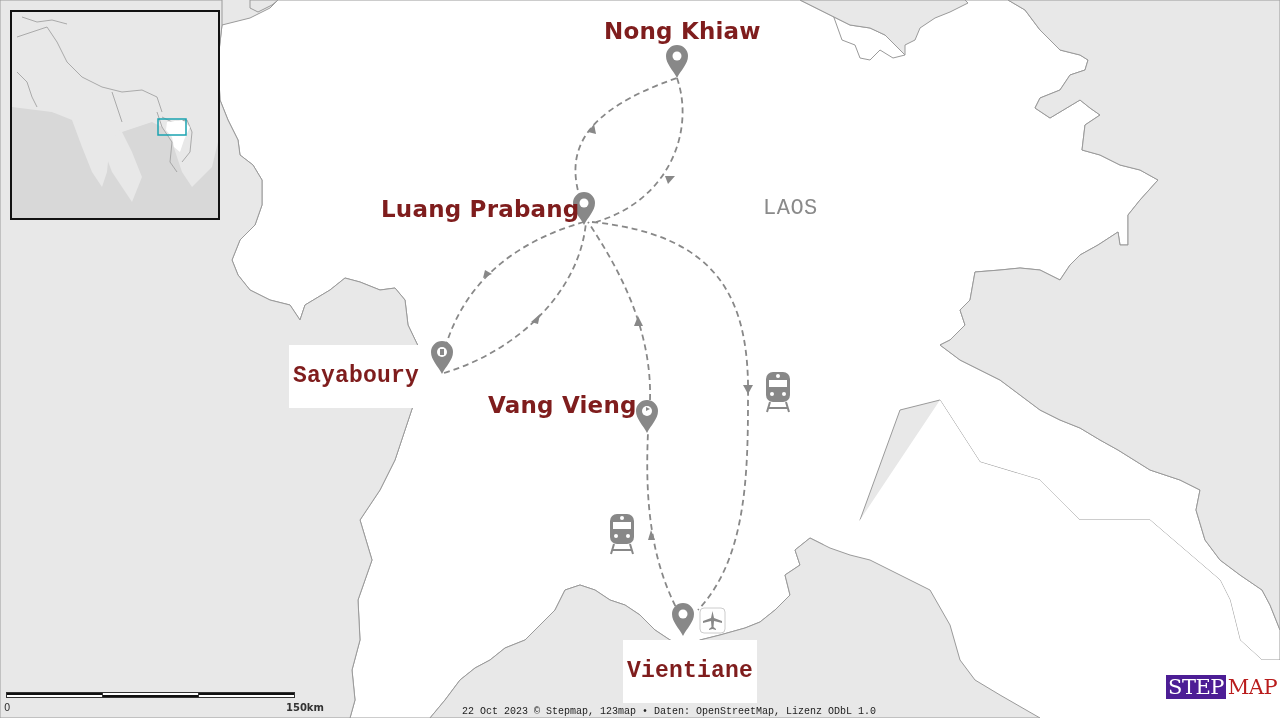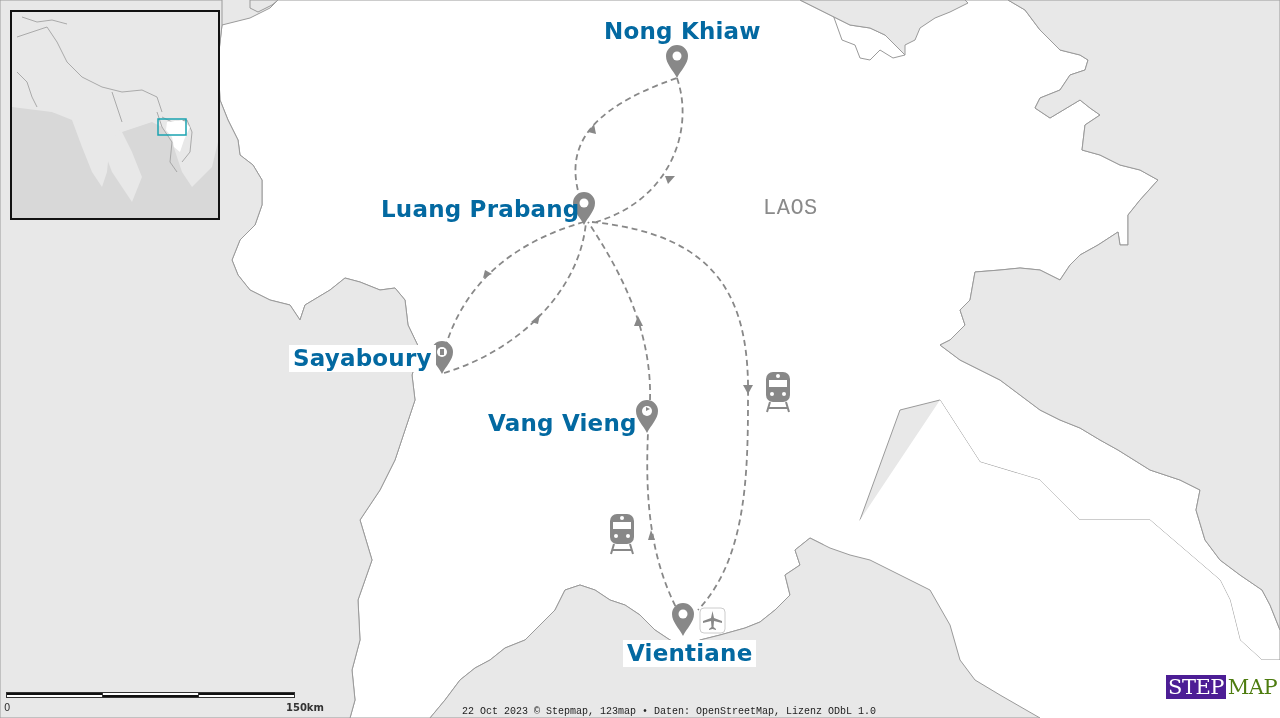--- a/index.html
+++ b/index.html
@@ -1,28 +1,28 @@
 <!DOCTYPE html>
 <html><head>
 <meta charset="utf-8">
 <style>
   html, body { margin: 0; padding: 0; }
   body { width: 1280px; height: 718px; overflow: hidden; background: #e8e8e8; position: relative; font-family: "DejaVu Sans", sans-serif; }
   #map-svg { position: absolute; left: 0; top: 0; width: 1280px; height: 718px; }
-  .label { position: absolute; font-family: "DejaVu Sans", sans-serif; font-weight: bold; color: #0369a1; font-size: 23px; white-space: nowrap; line-height: 1; letter-spacing: 0.2px; }
-  .label.boxed { background: #ffffff; padding: 2px 4px; }
+  .label { position: absolute; font-family: "DejaVu Sans", sans-serif; font-weight: bold; color: #7f1d1d; font-size: 23px; white-space: nowrap; line-height: 1; letter-spacing: 0.2px; }
+  .label.boxed { background: #ffffff; padding: 20px 4px; font-family: Liberation Mono, monospace; }
   .country { position: absolute; color: #8a8a8a; font-size: 22px; letter-spacing: 0.5px; font-family: Liberation Mono, monospace; }
   .inset { position: absolute; left: 10px; top: 10px; width: 206px; height: 206px; border: 2px solid #111; background: #e6e6e6; overflow: hidden; }
   .scalebar { position: absolute; left: 6px; top: 692px; width: 290px; height: 6px; }
   .scale-seg { position: absolute; top: 0; height: 6px; box-sizing: border-box; border: 1px solid #333; }
   .scale-num { position: absolute; top: 702px; font-size: 10px; color: #333; font-family: "DejaVu Sans", sans-serif; }
   .credits { position: absolute; left: 462px; top: 706px; font-size: 10px; color: #222; font-family: Liberation Mono, monospace; white-space: nowrap; }
   .logo { position: absolute; left: 1166px; top: 675px; height: 24px; display: flex; align-items: stretch; font-family: "DejaVu Serif", serif; font-size: 21px; line-height: 24px; }
   .logo .step { background: #4c1d95; color: #fff; padding: 0 2px; letter-spacing: -0.5px; }
-  .logo .map { color: #4d7c0f; padding-left: 2px; letter-spacing: -0.5px; }
+  .logo .map { color: #b91c1c; padding-left: 2px; letter-spacing: -0.5px; }
 </style>
 </head>
 <body>
 
 <svg id="map-svg" viewBox="0 0 1280 718" xmlns="http://www.w3.org/2000/svg">
 
   <path fill="#ffffff" stroke="#9a9a9a" stroke-width="1" d="M222,25 L250,18 L270,8 L278,0 L800,0 L810,5 L830,15 L850,25 L870,28 L885,35 L895,45 L905,55 L893,58 L880,50 L870,60 L860,58 L855,45 L842,40 L832,12 L800,0
        L1008,0 L1025,10 L1040,30 L1060,50 L1080,55 L1088,60 L1085,70 L1070,75 L1060,90 L1040,98 L1035,108 L1050,118 L1060,112 L1080,100 L1090,108 L1100,115 L1085,125 L1082,150 L1100,155 L1120,165 L1140,170 L1158,180 L1140,200 L1128,215 L1128,245 L1120,245 L1118,232 L1098,245 L1080,255 L1070,265 L1060,280 L1040,270 L1020,268 L1000,270 L975,272 L970,300 L960,310 L965,325 L950,340 L940,345 L960,360 L980,370 L1000,380 L1020,395 L1040,410 L1060,420 L1080,428 L1100,440 L1118,450 L1150,470 L1180,480 L1200,490 L1196,510 L1205,540 L1220,560 L1240,575 L1262,590 L1270,605 L1280,630 L1280,640 L1280,660
        L1262,660 L1240,640 L1230,600 L1220,580 L1150,520 L1080,520 L1040,480 L980,462 L940,400 L900,410 L860,520 L850,555 L830,548 L810,538 L795,550 L800,565 L785,575 L790,595 L775,610 L760,622 L745,628 L720,635 L700,640 L688,648 L670,640 L655,630 L640,615 L625,605 L610,600 L595,590 L580,585 L565,590 L555,610 L540,625 L525,640 L505,648 L490,660 L475,668 L460,680 L445,700 L430,718
        L350,718 L355,700 L352,670 L360,640 L358,600 L372,560 L360,520 L380,490 L395,460 L405,430 L415,400 L412,375 L420,350 L408,325 L405,300 L395,288 L380,290 L360,282 L345,278 L330,290 L305,305 L300,320 L290,305 L270,300 L250,290 L238,275 L232,260 L240,240 L255,225 L262,205 L262,180 L253,165 L240,155 L238,140 L228,120 L220,100 L218,60 L222,25 Z"></path>
@@ -120,21 +120,21 @@
       <path d="M10,5 L25,10 L40,8 L55,12"></path>
     </g>
     <path fill="#ffffff" d="M155,110 L170,108 L178,115 L172,128 L168,140 L162,135 L160,125 L154,118 Z"></path>
     <rect x="146" y="107" width="28" height="16" fill="none" stroke="#1aa3b0" stroke-width="1.5"></rect>
   </svg>
 </div>
 
 <div class="label" style="left:604px; top:20px;">Nong Khiaw</div>
 <div class="label" style="left:381px; top:198px;text-align:right;">Luang Prabang</div>
 <div class="label boxed" style="left:289px; top:345px;">Sayaboury</div>
-<div class="label" style="left:488px; top:412px;">Vang Vieng</div>
+<div class="label" style="left:488px; top:394px;">Vang Vieng</div>
 <div class="label boxed" style="left:623px; top:640px;">Vientiane</div>
 
 <div class="country" style="left:763px; top:196px;">LAOS</div>
 
 <div class="scalebar">
   <div class="scale-seg" style="left:0; width:97px; background: linear-gradient(#111 0 50%, #fff 50% 100%);"></div>
   <div class="scale-seg" style="left:96px; width:97px; background: linear-gradient(#fff 0 50%, #111 50% 100%);"></div>
   <div class="scale-seg" style="left:192px; width:97px; background: linear-gradient(#111 0 50%, #fff 50% 100%);"></div>
 </div>
 <div class="scale-num" style="left:4px;">0</div>

